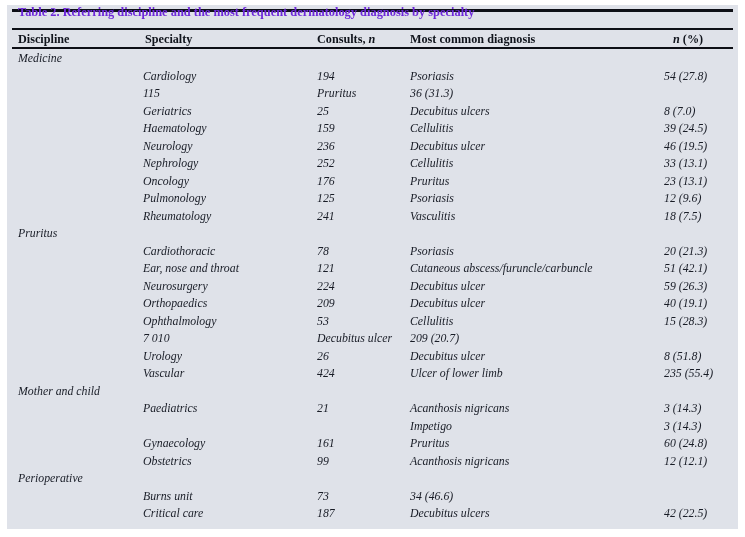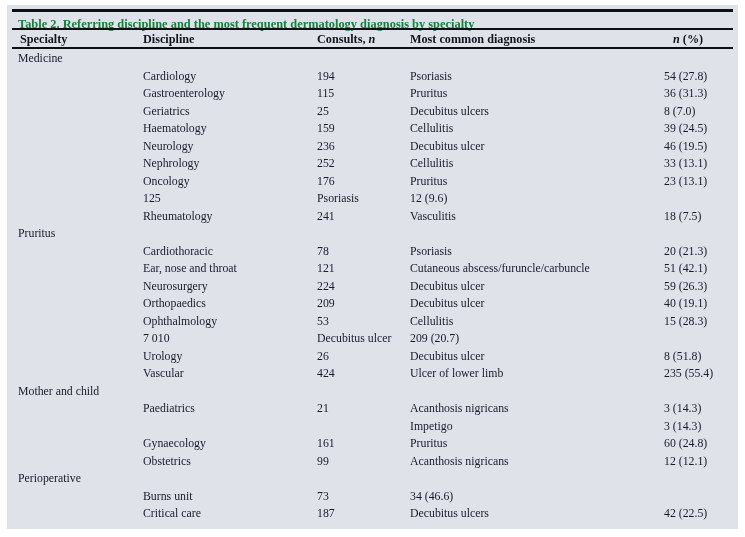--- a/index.html
+++ b/index.html
@@ -19,43 +19,44 @@
   .rule {
     position: absolute;
     left: 5px; width: 721px;
     background: #0d0f16;
   }
   .rule-top    { top: 4px;  height: 3px; }
   .rule-title  { top: 23px; height: 2px; }
   .rule-header { top: 42px; height: 2px; }
   .title {
     position: absolute;
-    left: 11px; top: 12px;
+    left: 11px; top: 0;
     font-weight: bold;
     font-size: 12.4px;
     line-height: 15px;
-    color: #15803d;
+    color: #6d28d9;
     white-space: nowrap;
   }
   .hdr-row {
     position: absolute;
     left: 0; top: 26px;
     padding-left: 11px;
     width: 714px; height: 16px;
     display: grid;
     grid-template-columns: 125px 174px 93px 254px 1fr;
     align-items: center;
     font-weight: bold;
     font-size: 12.2px;
     color: #10141c;
   }
   .rows {
     position: absolute;
     left: 0; top: 45px;
     width: 699px;
+    font-style: italic;
   }
   .row {
     padding-left: 11px;
     width: 714px; height: 17.5px;
     display: grid;
     grid-template-columns: 125px 174px 93px 254px 1fr;
     align-items: center;
     font-size: 11.8px;
     color: #181c26;
   }
@@ -68,22 +69,22 @@
 <body>
 
 <div class="card" style="background: rgb(223, 226, 233);">
   <div class="rule rule-top"></div>
 
   <div class="title">Table 2. Referring discipline and the most frequent dermatology diagnosis by specialty</div>
 
   <div class="rule rule-title"></div>
 
   <div class="hdr-row">
+    <span class="cell">Discipline</span>
     <span class="cell hdr-specialty">Specialty</span>
-    <span class="cell">Discipline</span>
     <span class="cell"><span>Consults, </span><i>n</i></span>
     <span class="cell">Most common diagnosis</span>
     <span class="cell hdr-npct"><i>n</i><span> (%)</span></span>
   </div>
 
   <div class="rule rule-header"></div>
 
   <div class="rows">
       <div class="row">
         <span class="cell">Medicine</span>
@@ -94,21 +95,20 @@
       </div>
       <div class="row">
         <span class="cell"></span>
         <span class="cell">Cardiology</span>
         <span class="cell">194</span>
         <span class="cell">Psoriasis</span>
         <span class="cell">54 (27.8)</span>
       </div>
       <div class="row">
         <span class="cell"></span>
-        <span class="cell">Gastroenterology</span>
         <span class="cell">115</span>
         <span class="cell">Pruritus</span>
         <span class="cell">36 (31.3)</span>
       </div>
       <div class="row">
         <span class="cell"></span>
         <span class="cell">Geriatrics</span>
         <span class="cell">25</span>
         <span class="cell">Decubitus ulcers</span>
         <span class="cell">8 (7.0)</span>
@@ -136,20 +136,21 @@
       </div>
       <div class="row">
         <span class="cell"></span>
         <span class="cell">Oncology</span>
         <span class="cell">176</span>
         <span class="cell">Pruritus</span>
         <span class="cell">23 (13.1)</span>
       </div>
       <div class="row">
         <span class="cell"></span>
+        <span class="cell">Pulmonology</span>
         <span class="cell">125</span>
         <span class="cell">Psoriasis</span>
         <span class="cell">12 (9.6)</span>
       </div>
       <div class="row">
         <span class="cell"></span>
         <span class="cell">Rheumatology</span>
         <span class="cell">241</span>
         <span class="cell">Vasculitis</span>
         <span class="cell">18 (7.5)</span>

